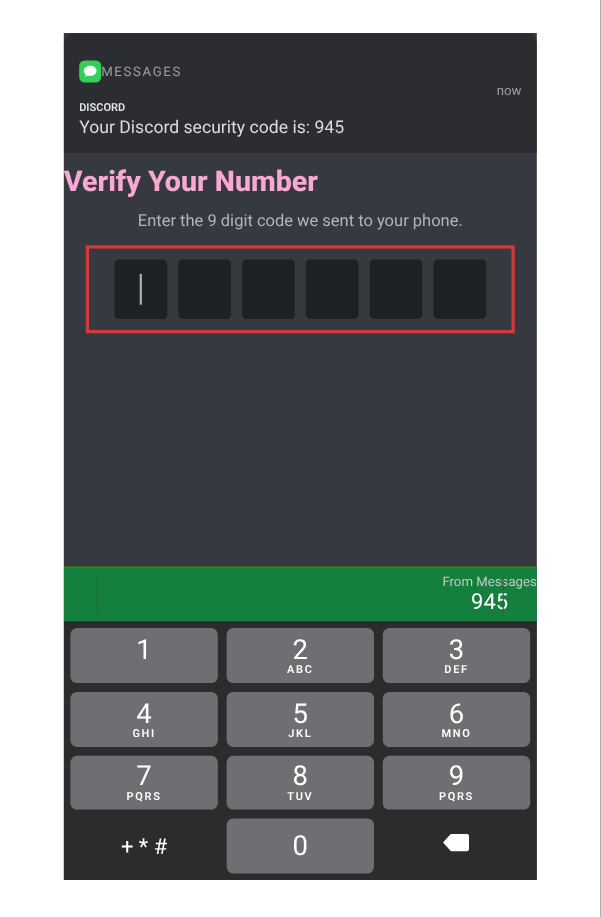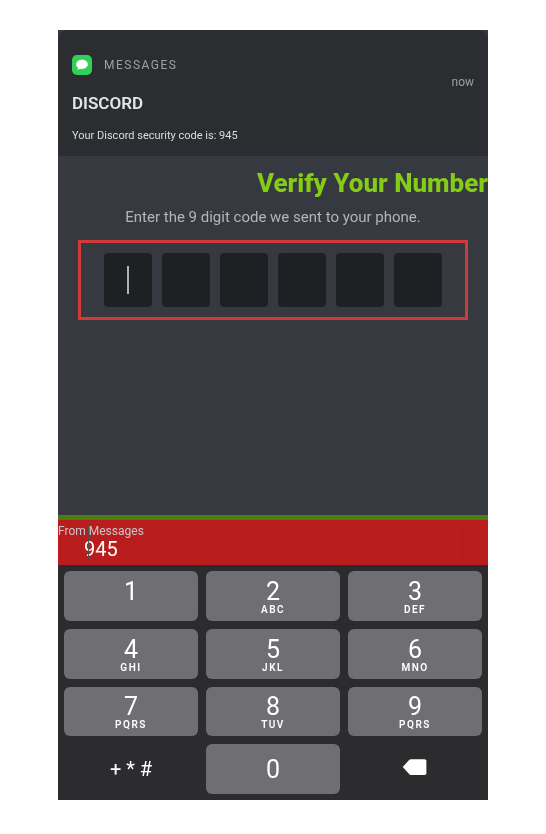--- a/index.html
+++ b/index.html
@@ -20,32 +20,32 @@
       position:relative;
       overflow:hidden;
       border-radius:0;
     }
     .notif {
       background:#2b2d31;
       padding:10px 14px 14px 14px;
       color:#ddd;
       border-radius:10px 10px 0 0;
     }
-    .notif-top { display:flex; align-items:center; gap:12px; }
+    .notif-top { display:flex; align-items:center; gap:0; }
     .notif-top .app-icon {
       width:20px; height:20px; background:#30d158; border-radius:5px;
       display:flex; align-items:center; justify-content:center;
     }
     .notif-top .app-icon svg { width:14px; height:14px; }
     .notif-top .app-name { font-size:12px; letter-spacing:1.5px; color:#9da0a6; }
     .notif-top .time { margin-left:auto; color:#9da0a6; font-size:12px;margin-top:35px; }
-    .notif-sender { font-weight:600; font-size:17px; color:#e3e5e8; margin-top:4px; }
-    .notif-body { font-size:11px; color:#dcddde; margin-top:16px; }
+    .notif-sender { font-weight:600; font-size:10px; color:#e3e5e8; margin-top:4px; }
+    .notif-body { font-size:16px; color:#dcddde; margin-top:2px; }
     .verify-title {
-      color:#84cc16; font-weight:800; font-size:26px; text-align:right;
+      color:#f9a8d4; font-weight:800; font-size:26px; text-align:left;
       margin-top:12px;
     }
     .verify-sub {
       color:#b1b5bc; font-size:15px; text-align:center; margin-top:10px;
     }
     .code-row-wrap {
       margin:14px 20px 0 20px;
       border:3px solid #d03a3a;
       padding:10px 10px;
       display:flex;
@@ -58,25 +58,25 @@
       color:#fff; font-size:22px;
     }
     .cursor {
       width:2px; height:28px; background:#aab0b8;
       animation:blink 1s step-start infinite;
     }
     @keyframes blink { 50% { opacity:0; } }
     .keyboard-suggest {
       position:absolute; left:0; right:0; bottom:235px;
       height:50px;
-      background:#b91c1c;
+      background:#15803d;
       display:flex;
       align-items:center;
-      justify-content:flex-start;
-      border-top:5px solid #4d7c0f;
+      justify-content:flex-end;
+      border-top:1px solid #4d7c0f;
     }
     .keyboard-suggest .divider {
       width:1px; height:34px; background:#4f4f51; position:absolute;
     }
     .keyboard-suggest .divider.left { left:30px; }
     .keyboard-suggest .divider.right { right:30px; }
     .suggest-inner { text-align:center; color:#fff; }
     .suggest-label { font-size:12px; color:#c8c8c9; }
     .suggest-value { font-size:20px; color:#fff; margin-top:-1px; }
     .keypad {

